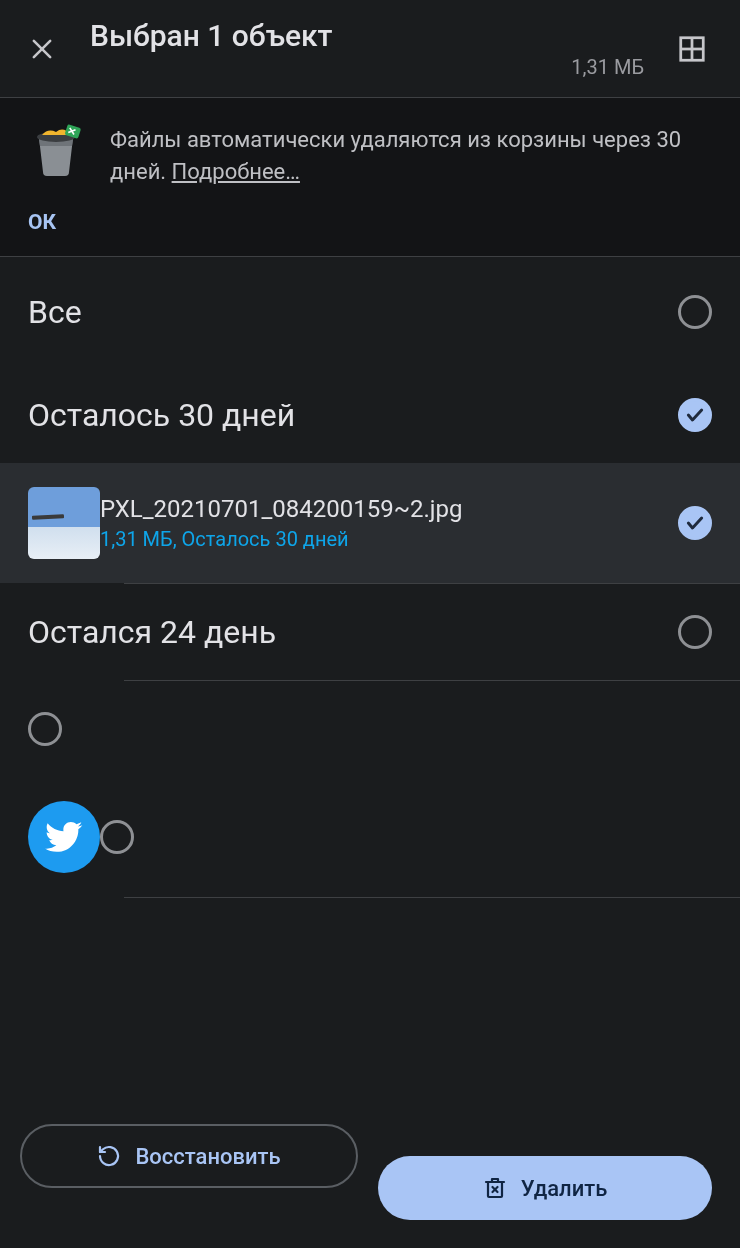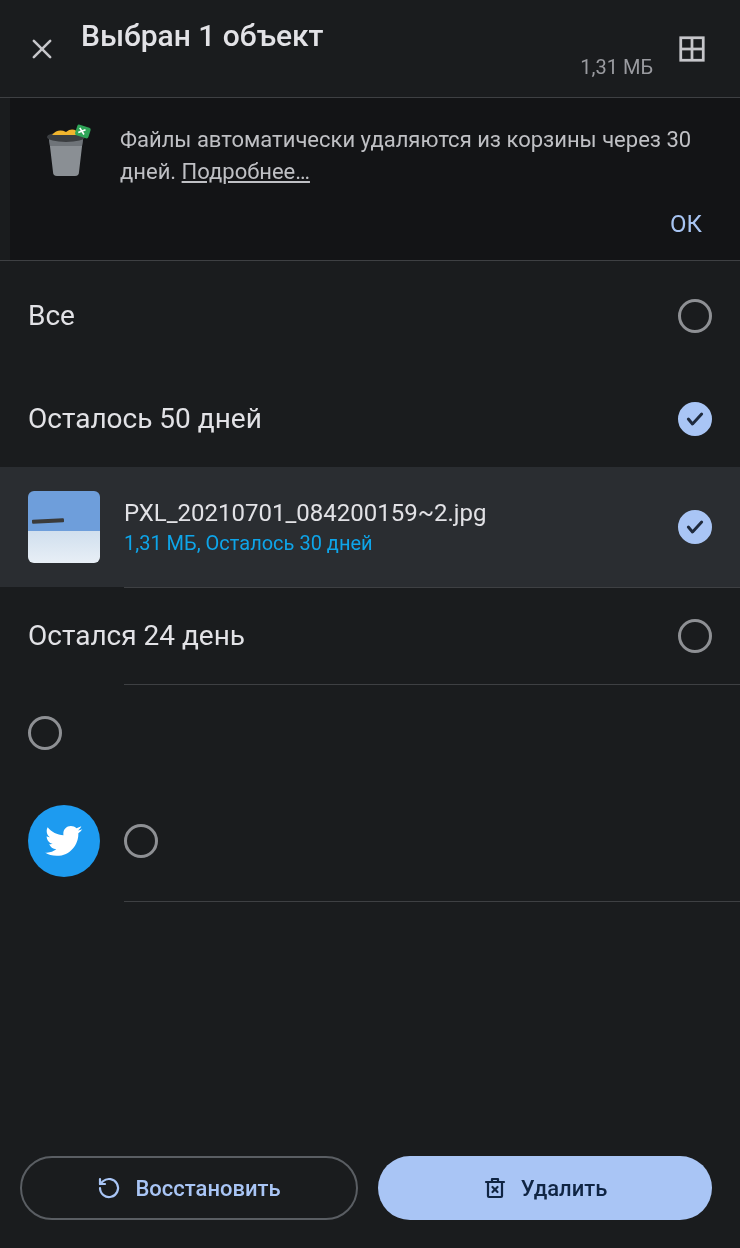--- a/index.html
+++ b/index.html
@@ -11,21 +11,21 @@
     color: #e2e2e6;
     overflow: hidden;
   }
   body { display: flex; flex-direction: column; }
 
   
   .header {
     display: flex;
     align-items: center;
     padding: 18px 24px 18px 18px;
-    gap: 15px;
+    gap: 24px;
   }
   .close-btn {
     width: 48px; height: 48px;
     display: flex; align-items: center; justify-content: center;
     color: #c6c6ca;
     cursor: pointer;
   }
   .header-titles { flex: 1; display: flex; flex-direction: column; gap: 2px; }
   .header-title { font-size: 30px; font-weight: 500; color: #e2e2e6; }
   .header-subtitle { font-size: 20px; color: #9a9ba0; text-align: right; }
@@ -34,54 +34,52 @@
     display: flex; align-items: center; justify-content: center;
     color: #c6c6ca;
     cursor: pointer;
   }
   .hr { height: 1px; background: #3e4043; }
 
   
   .banner {
     background: #131416;
     padding: 24px 28px 14px 28px;
-    margin-left: 10px;
   }
   .banner-row { display: flex; gap: 26px; align-items: flex-start; }
   .trash-icon { width: 56px; height: 56px; flex-shrink: 0; position: relative; }
   .banner-text { font-size: 22px; line-height: 1.45; color: #bfc0c4; padding-top: 2px; }
   .banner-link { text-decoration: underline; color: #bfc0c4; cursor: pointer; }
   .banner-ok {
-    text-align: right;
-    font-size: 24px;
-    font-weight: 400;
+    text-align: left;
+    font-size: 21px;
+    font-weight: 700;
     color: #a7c4f2;
     padding: 22px 10px 8px 0;
     cursor: pointer;
   }
 
   
   .list { flex: 1; overflow: hidden; }
 
   .group-header, .file-row {
     display: flex;
     align-items: center;
     padding: 0 28px 0 28px;
   }
   .group-header {
     height: 96px;
-    font-size: 28px;
+    font-size: 32px;
     color: #e2e2e6;
   }
   .group-header.first { height: 110px; }
   .group-header .label { flex: 1; }
 
   .file-row {
     height: 120px;
-    gap: 24px;
   }
   .file-row.selected { background: #2a2d31; }
   .thumb {
     width: 72px; height: 72px; border-radius: 6px; flex-shrink: 0;
     display: flex; align-items: center; justify-content: center;
     overflow: hidden;
   }
   .thumb.photo {
     background: linear-gradient(to bottom, #6e9edb 0%, #6e9edb 55%, #d0dfee 55%, #e8eff6 100%);
     position: relative;
@@ -137,20 +135,21 @@
     cursor: pointer;
   }
   .btn-outline {
     border: 2px solid #5a5e63;
     color: #a9c5f5;
     background: transparent;
   }
   .btn-filled {
     background: #a9c5f5;
     color: #102543;
+    margin-top: 32px;
   }
 </style>
 </head>
 <body>
 
 <div class="header">
   <div class="close-btn">
     <svg width="28" height="28" viewBox="0 0 24 24" fill="none" stroke="currentColor" stroke-width="2.2" stroke-linecap="round">
       <line x1="5" y1="5" x2="19" y2="19"></line>
         <line x1="19" y1="5" x2="5" y2="19"></line>
@@ -191,21 +190,21 @@
 <div class="hr"></div>
 
 <div class="list">
 
   <div class="group-header first">
     <span class="label">Все</span>
     <span class="radio"></span>
   </div>
 
   <div class="group-header">
-    <span class="label">Осталось 50 дней</span>
+    <span class="label">Осталось 30 дней</span>
     <span class="radio checked">
       <svg width="20" height="20" viewBox="0 0 24 24" fill="none" stroke="#1f2a3d" stroke-width="3.5" stroke-linecap="round" stroke-linejoin="round">
           <polyline points="4 12 9 18 20 6"></polyline>
         </svg>
     </span>
   </div>
   <div class="file-row selected">
     <div class="thumb photo"></div>
     <div class="file-info">
       <div class="file-name">PXL_20210701_084200159~2.jpg</div>

